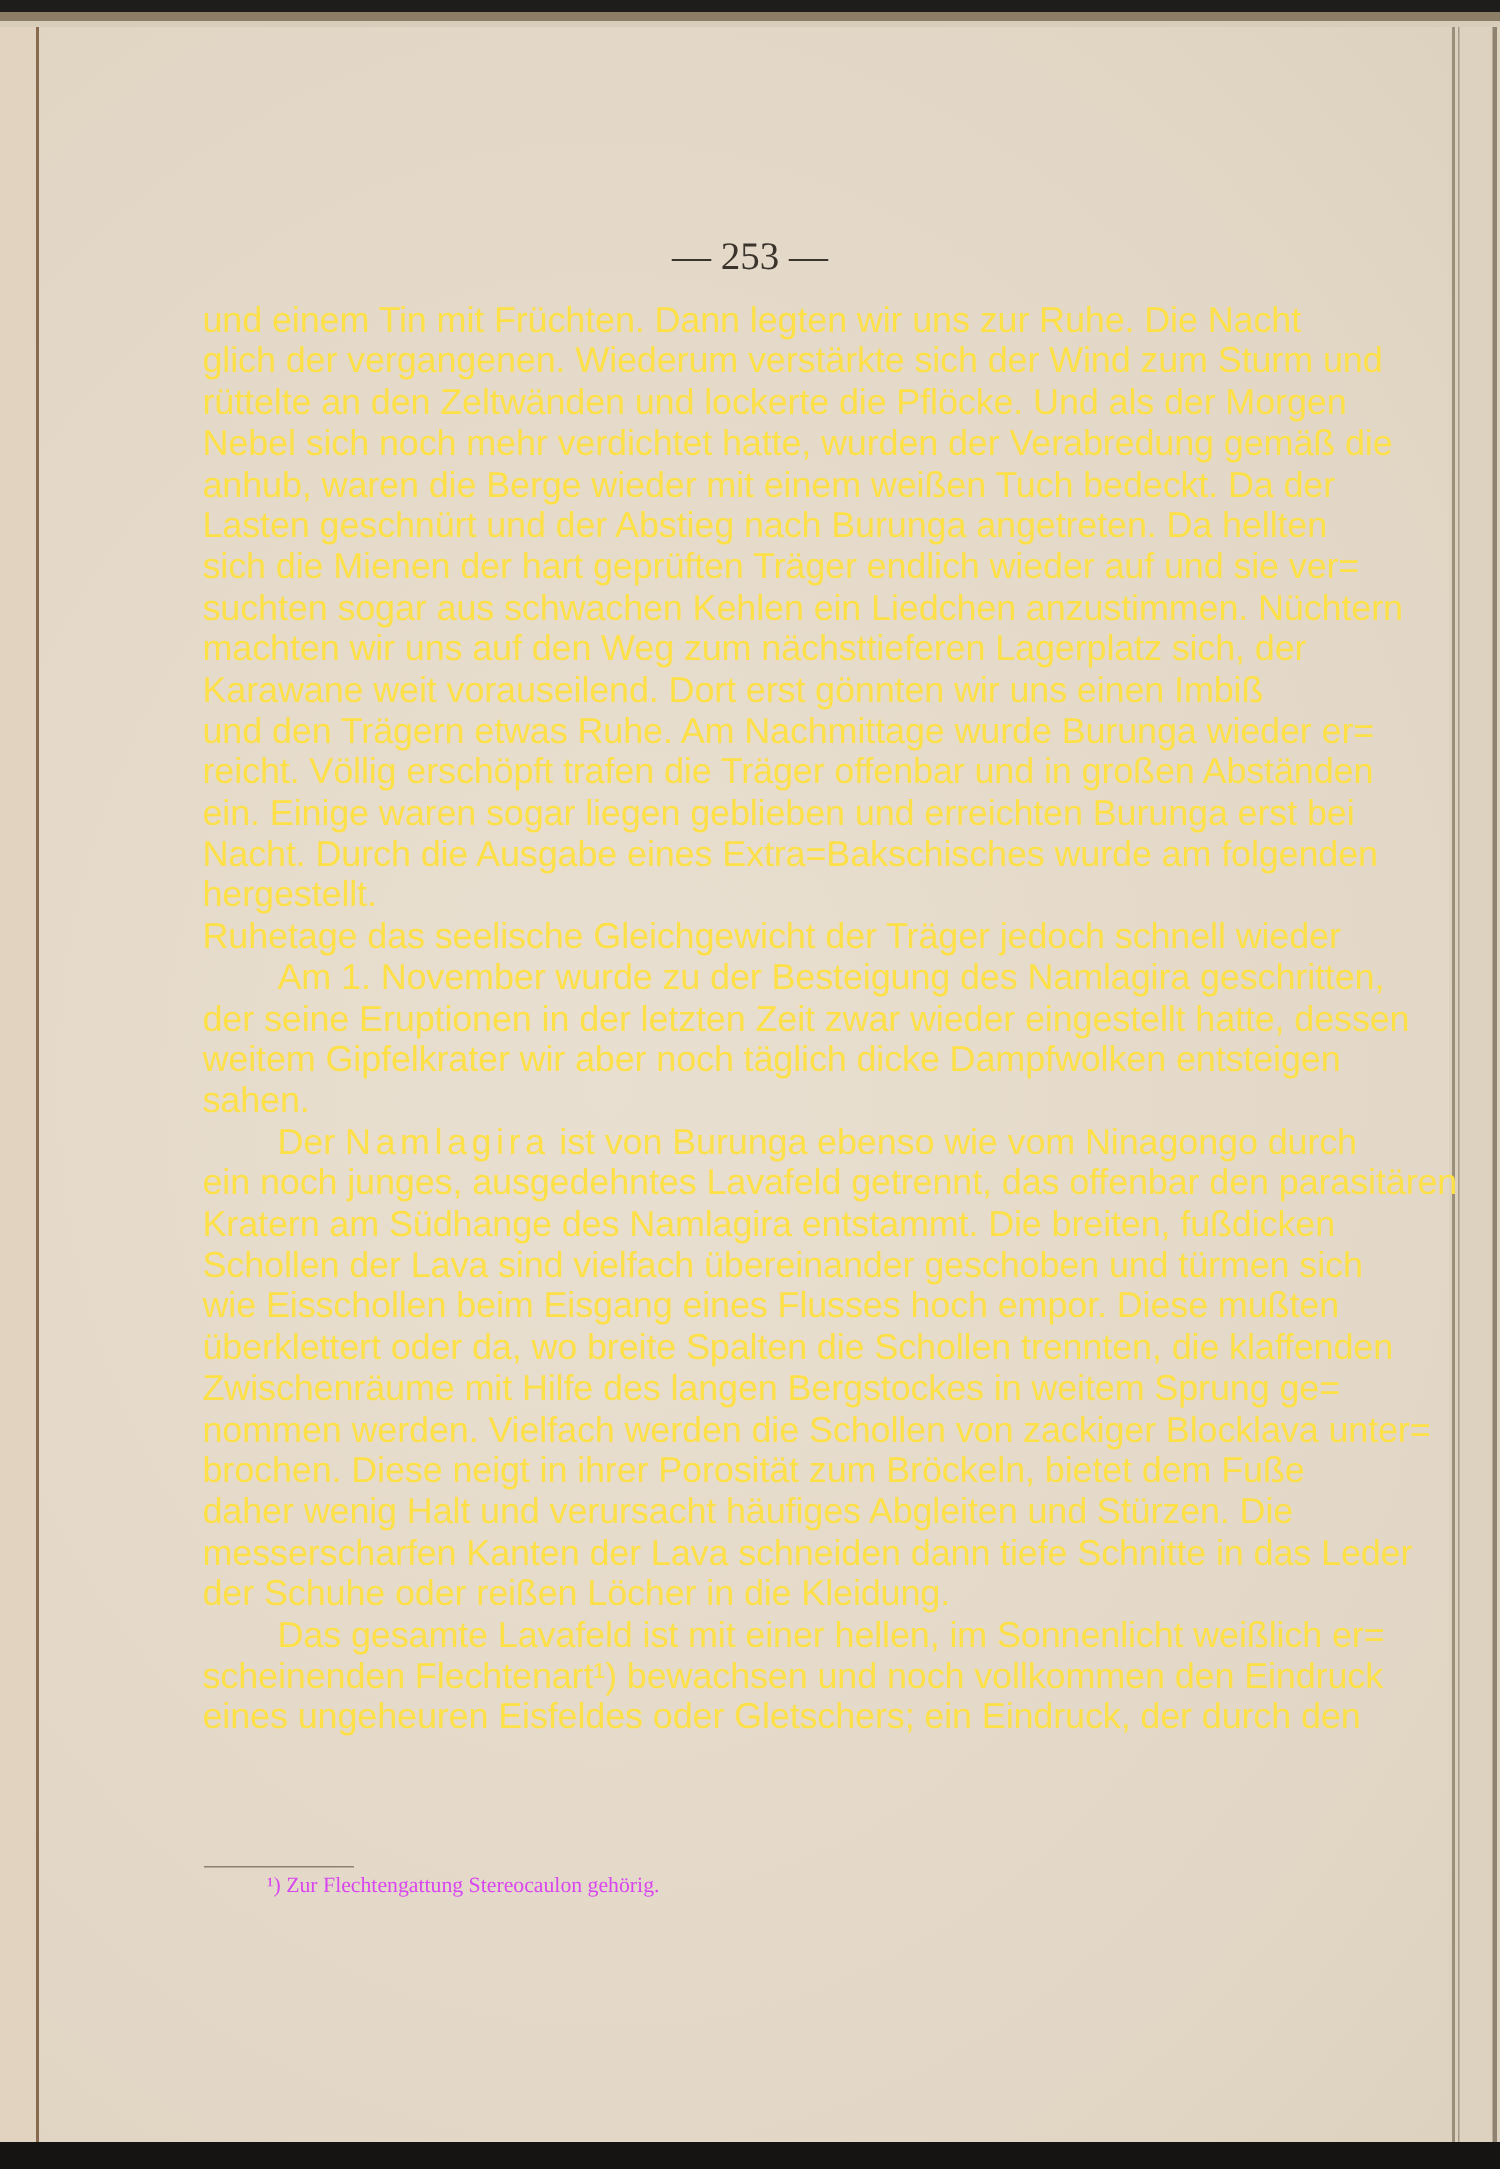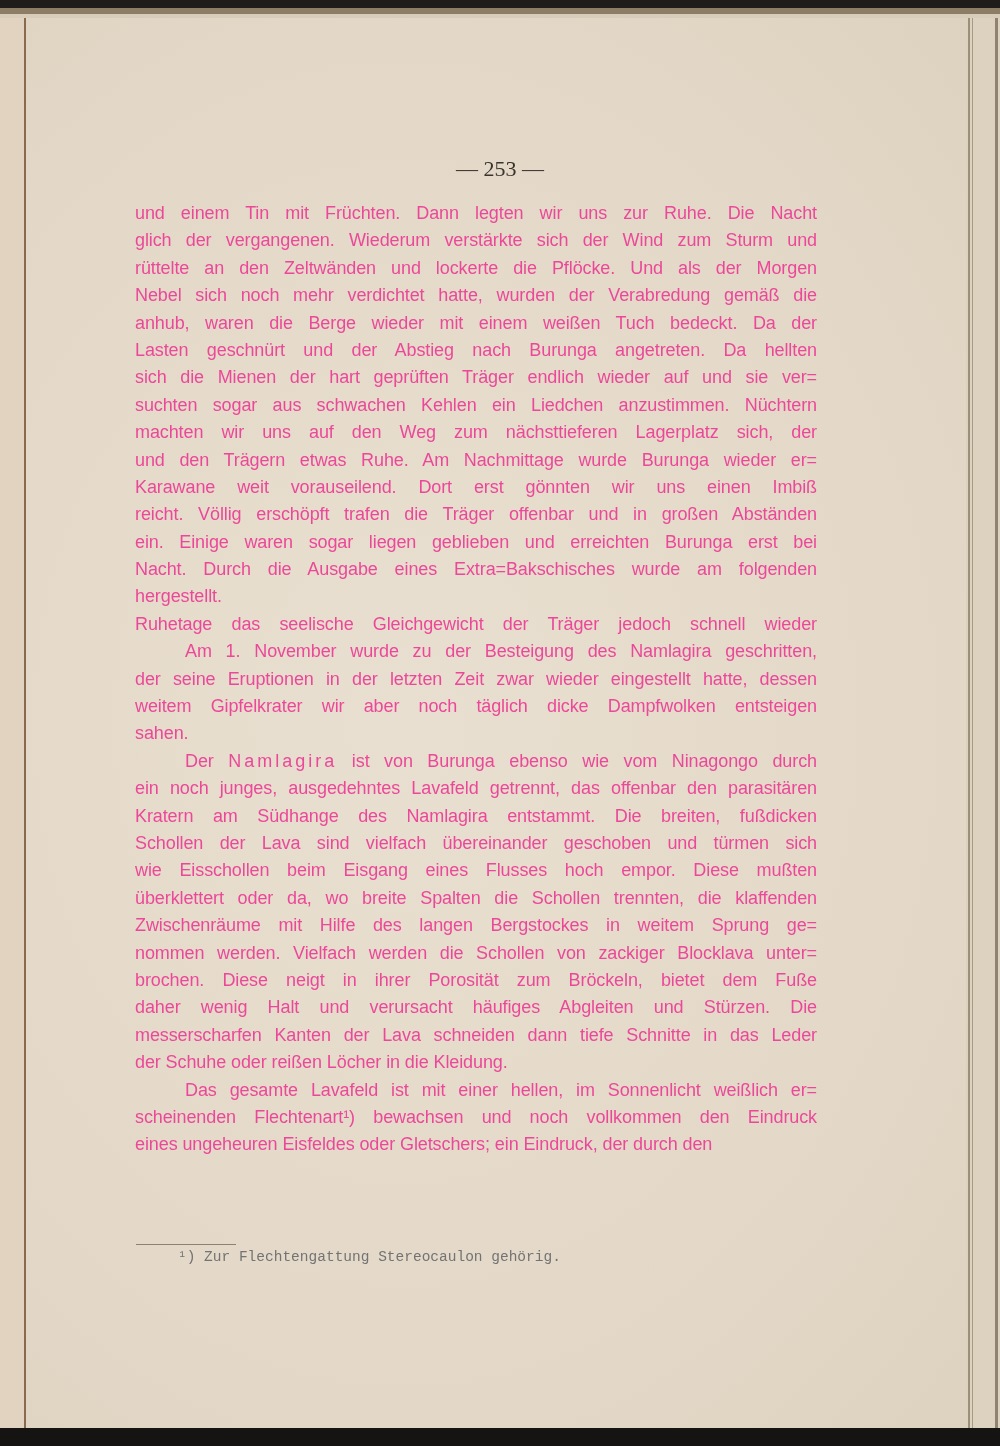--- a/index.html
+++ b/index.html
@@ -33,46 +33,46 @@
   .right-stack {
     position: absolute; left: 966px; top: 18px; width: 34px; height: 1410px;
     background: #ddd1bf;
   }
   .right-stack .line1 { position: absolute; left: 2px; top: 0; width: 2px; height: 100%; background: #9c8f7a; }
   .right-stack .line2 { position: absolute; left: 6px; top: 0; width: 1px; height: 100%; background: #a89b86; }
   .right-stack .line3 { position: absolute; left: 29px; top: 0; width: 3px; height: 100%; background: #8f826e; }
 
   .page-number {
     position: absolute; left: 0; width: 1000px; top: 156px;
-    text-align: center; font-size: 22px; color: #3b342c;
+    text-align: center; font-size: 26px; color: #3b342c;
     font-family: "Liberation Serif", serif;
   }
   .text-block {
     position: absolute; left: 135px; top: 200px; width: 682px;
-    color: #ec4899;
+    color: #fde047;
     font-family: "Liberation Sans", sans-serif;
-    font-size: 18px;
+    font-size: 24px;
     letter-spacing: -0.1px;
   }
   .line {
     height: 27.4px; line-height: 27.4px;
     white-space: nowrap;
     text-align: justify; text-align-last: justify;
   }
   .line.last { text-align-last: left; }
   .line.indent { padding-left: 50px; }
   .spaced { letter-spacing: 3px; }
   .fn-rule {
     position: absolute; left: 136px; top: 1244px; width: 100px; height: 1px;
     background: #8d8170;
   }
   .footnote {
     position: absolute; left: 178px; top: 1246px;
-    font-family: Liberation Mono, monospace;
-    font-size: 14.5px; color: #737373; line-height: 22px;
+    font-family: Liberation Serif, serif;
+    font-size: 14.5px; color: #d946ef; line-height: 22px;
   }
 </style>
 </head>
 <body>
 
 <div class="top-edge"></div>
 <div class="left-margin"></div>
 <div class="page"></div>
 <div class="gutter-line"></div>
 <div class="right-stack">
@@ -88,22 +88,22 @@
     <div>
       <div class="line">und einem Tin mit Früchten. Dann legten wir uns zur Ruhe. Die Nacht</div>
       <div class="line">glich der vergangenen. Wiederum verstärkte sich der Wind zum Sturm und</div>
       <div class="line">rüttelte an den Zeltwänden und lockerte die Pflöcke. Und als der Morgen</div>
       <div class="line">Nebel sich noch mehr verdichtet hatte, wurden der Verabredung gemäß die</div>
       <div class="line">anhub, waren die Berge wieder mit einem weißen Tuch bedeckt. Da der</div>
       <div class="line">Lasten geschnürt und der Abstieg nach Burunga angetreten. Da hellten</div>
       <div class="line">sich die Mienen der hart geprüften Träger endlich wieder auf und sie ver=</div>
       <div class="line">suchten sogar aus schwachen Kehlen ein Liedchen anzustimmen. Nüchtern</div>
       <div class="line">machten wir uns auf den Weg zum nächsttieferen Lagerplatz sich, der</div>
+      <div class="line">Karawane weit vorauseilend. Dort erst gönnten wir uns einen Imbiß</div>
       <div class="line">und den Trägern etwas Ruhe. Am Nachmittage wurde Burunga wieder er=</div>
-      <div class="line">Karawane weit vorauseilend. Dort erst gönnten wir uns einen Imbiß</div>
       <div class="line">reicht. Völlig erschöpft trafen die Träger offenbar und in großen Abständen</div>
       <div class="line">ein. Einige waren sogar liegen geblieben und erreichten Burunga erst bei</div>
       <div class="line">Nacht. Durch die Ausgabe eines Extra=Bakschisches wurde am folgenden</div>
       <div class="line last">hergestellt.</div>
       <div class="line">Ruhetage das seelische Gleichgewicht der Träger jedoch schnell wieder</div>
     </div>
     <div>
       <div class="line indent">Am 1. November wurde zu der Besteigung des Namlagira geschritten,</div>
       <div class="line">der seine Eruptionen in der letzten Zeit zwar wieder eingestellt hatte, dessen</div>
       <div class="line">weitem Gipfelkrater wir aber noch täglich dicke Dampfwolken entsteigen</div>

